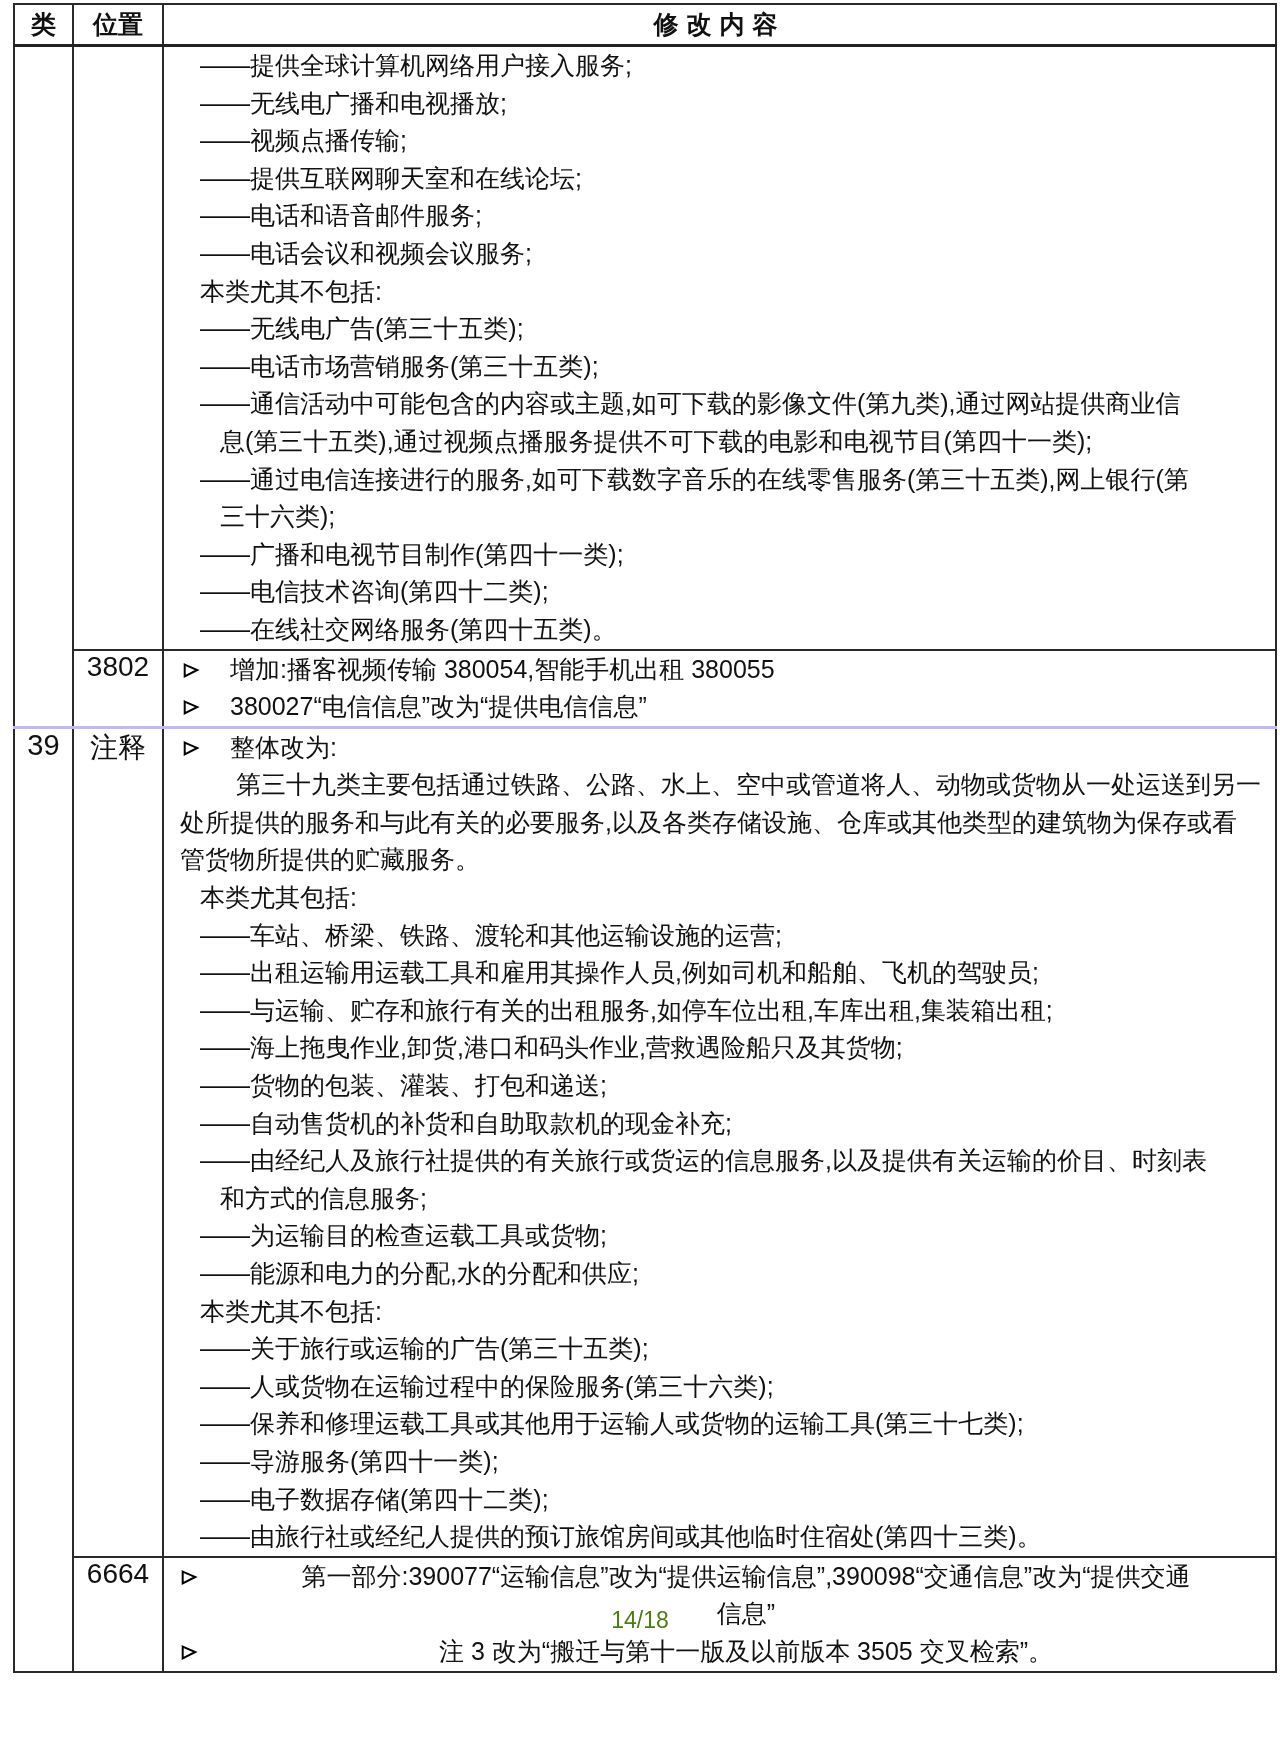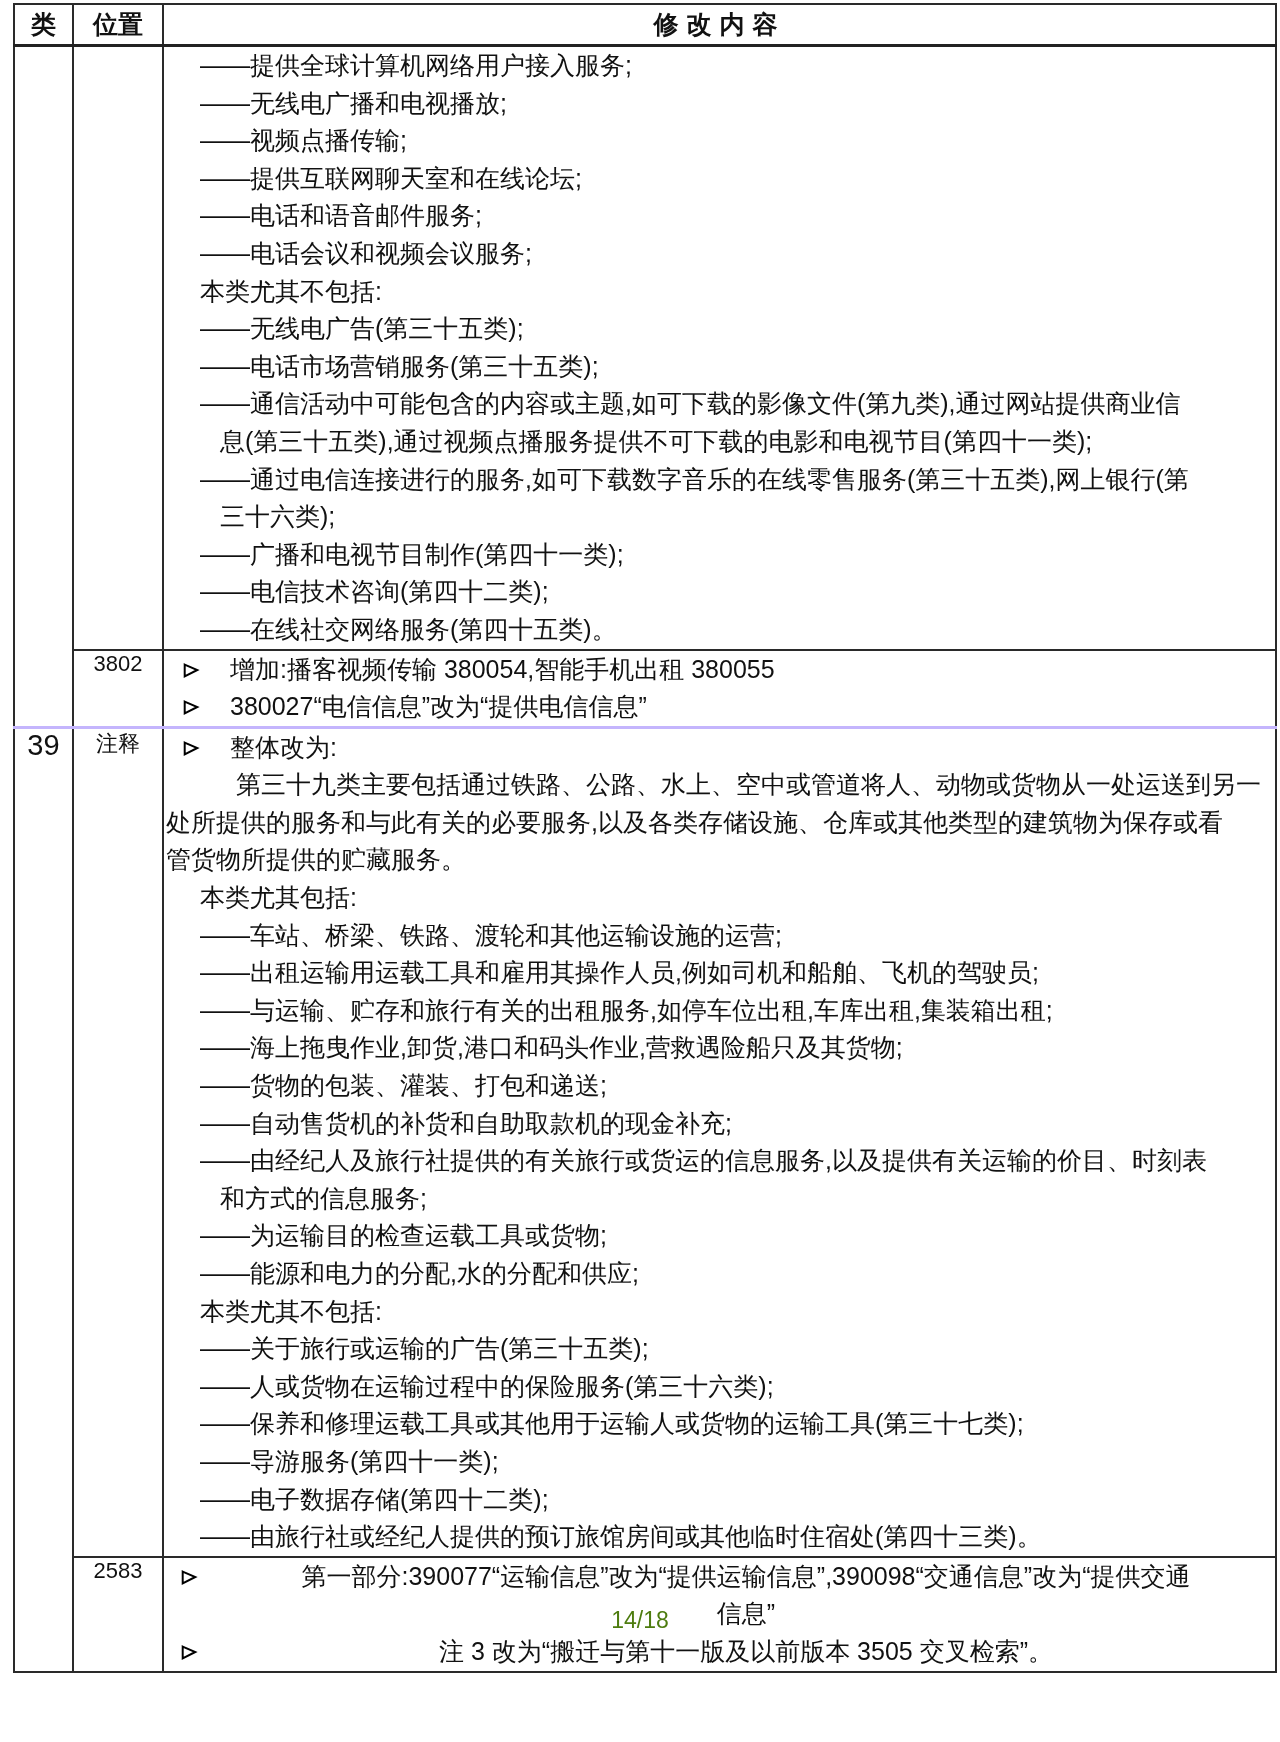--- a/index.html
+++ b/index.html
@@ -27,34 +27,34 @@
   }
   tr.head th{
     height:39px;
     font-size:25px;font-weight:bold;
     text-align:center;vertical-align:middle;
     border-bottom:3px solid #222;
   }
   th.content-head{letter-spacing:8px;padding-left:8px;}
   td.label-cell{
     text-align:center;vertical-align:middle;
-    font-size:22px;
+    font-size:28px;
   }
   td.class-cell{font-size:29px;}
   tr.class-boundary td{border-top:3px solid #c4b5fd;}
   td.content-cell{
     font-size:25px;
     line-height:37.6px;
     padding:1px 8px 0 0;
   }
   .line{white-space:nowrap;}
   .ld {padding-left:36px;}   
   .lc {padding-left:56px;}   
   .lpf{padding-left:72px;}   
-  .lpc{padding-left:2px;}    
+  .lpc{padding-left:16px;}    
   .lb {position:relative;padding-left:66px;} 
   .lbc{padding-left:66px;}   
   tr.rowD .lb,  tr.rowD .lbc{padding-left:53px;text-align:center;}
   .bullet{
     position:absolute;left:18px;top:10px;
     width:18px;height:18px;line-height:0;
   }
   tr.rowD .bullet{left:16px;}
   .bullet svg{display:block;}
   .footer{
@@ -147,21 +147,21 @@
             <div class="line ld"><span>——关于旅行或运输的广告(第三十五类);</span></div>
             <div class="line ld"><span>——人或货物在运输过程中的保险服务(第三十六类);</span></div>
             <div class="line ld"><span>——保养和修理运载工具或其他用于运输人或货物的运输工具(第三十七类);</span></div>
             <div class="line ld"><span>——导游服务(第四十一类);</span></div>
             <div class="line ld"><span>——电子数据存储(第四十二类);</span></div>
             <div class="line ld"><span>——由旅行社或经纪人提供的预订旅馆房间或其他临时住宿处(第四十三类)。</span></div>
           </td>
     </tr>
 
     <tr class="rowD" style="height:112px">
-      <td class="label-cell">2583</td>
+      <td class="label-cell">6664</td>
       <td class="content-cell">
             <div class="line lb"><span class="bullet">
                 <svg width="18" height="18" viewBox="0 0 20 20">
                   <path d="M3 4 L17 10 L3 17 Z" fill="#ffffff" stroke="#000000" stroke-width="2.2" stroke-linejoin="miter"></path>
                 </svg>
               </span><span>第一部分:390077“运输信息”改为“提供运输信息”,390098“交通信息”改为“提供交通</span></div>
             <div class="line lbc"><span>信息”</span></div>
             <div class="line lb"><span class="bullet">
                 <svg width="18" height="18" viewBox="0 0 20 20">
                   <path d="M3 4 L17 10 L3 17 Z" fill="#ffffff" stroke="#000000" stroke-width="2.2" stroke-linejoin="miter"></path>

